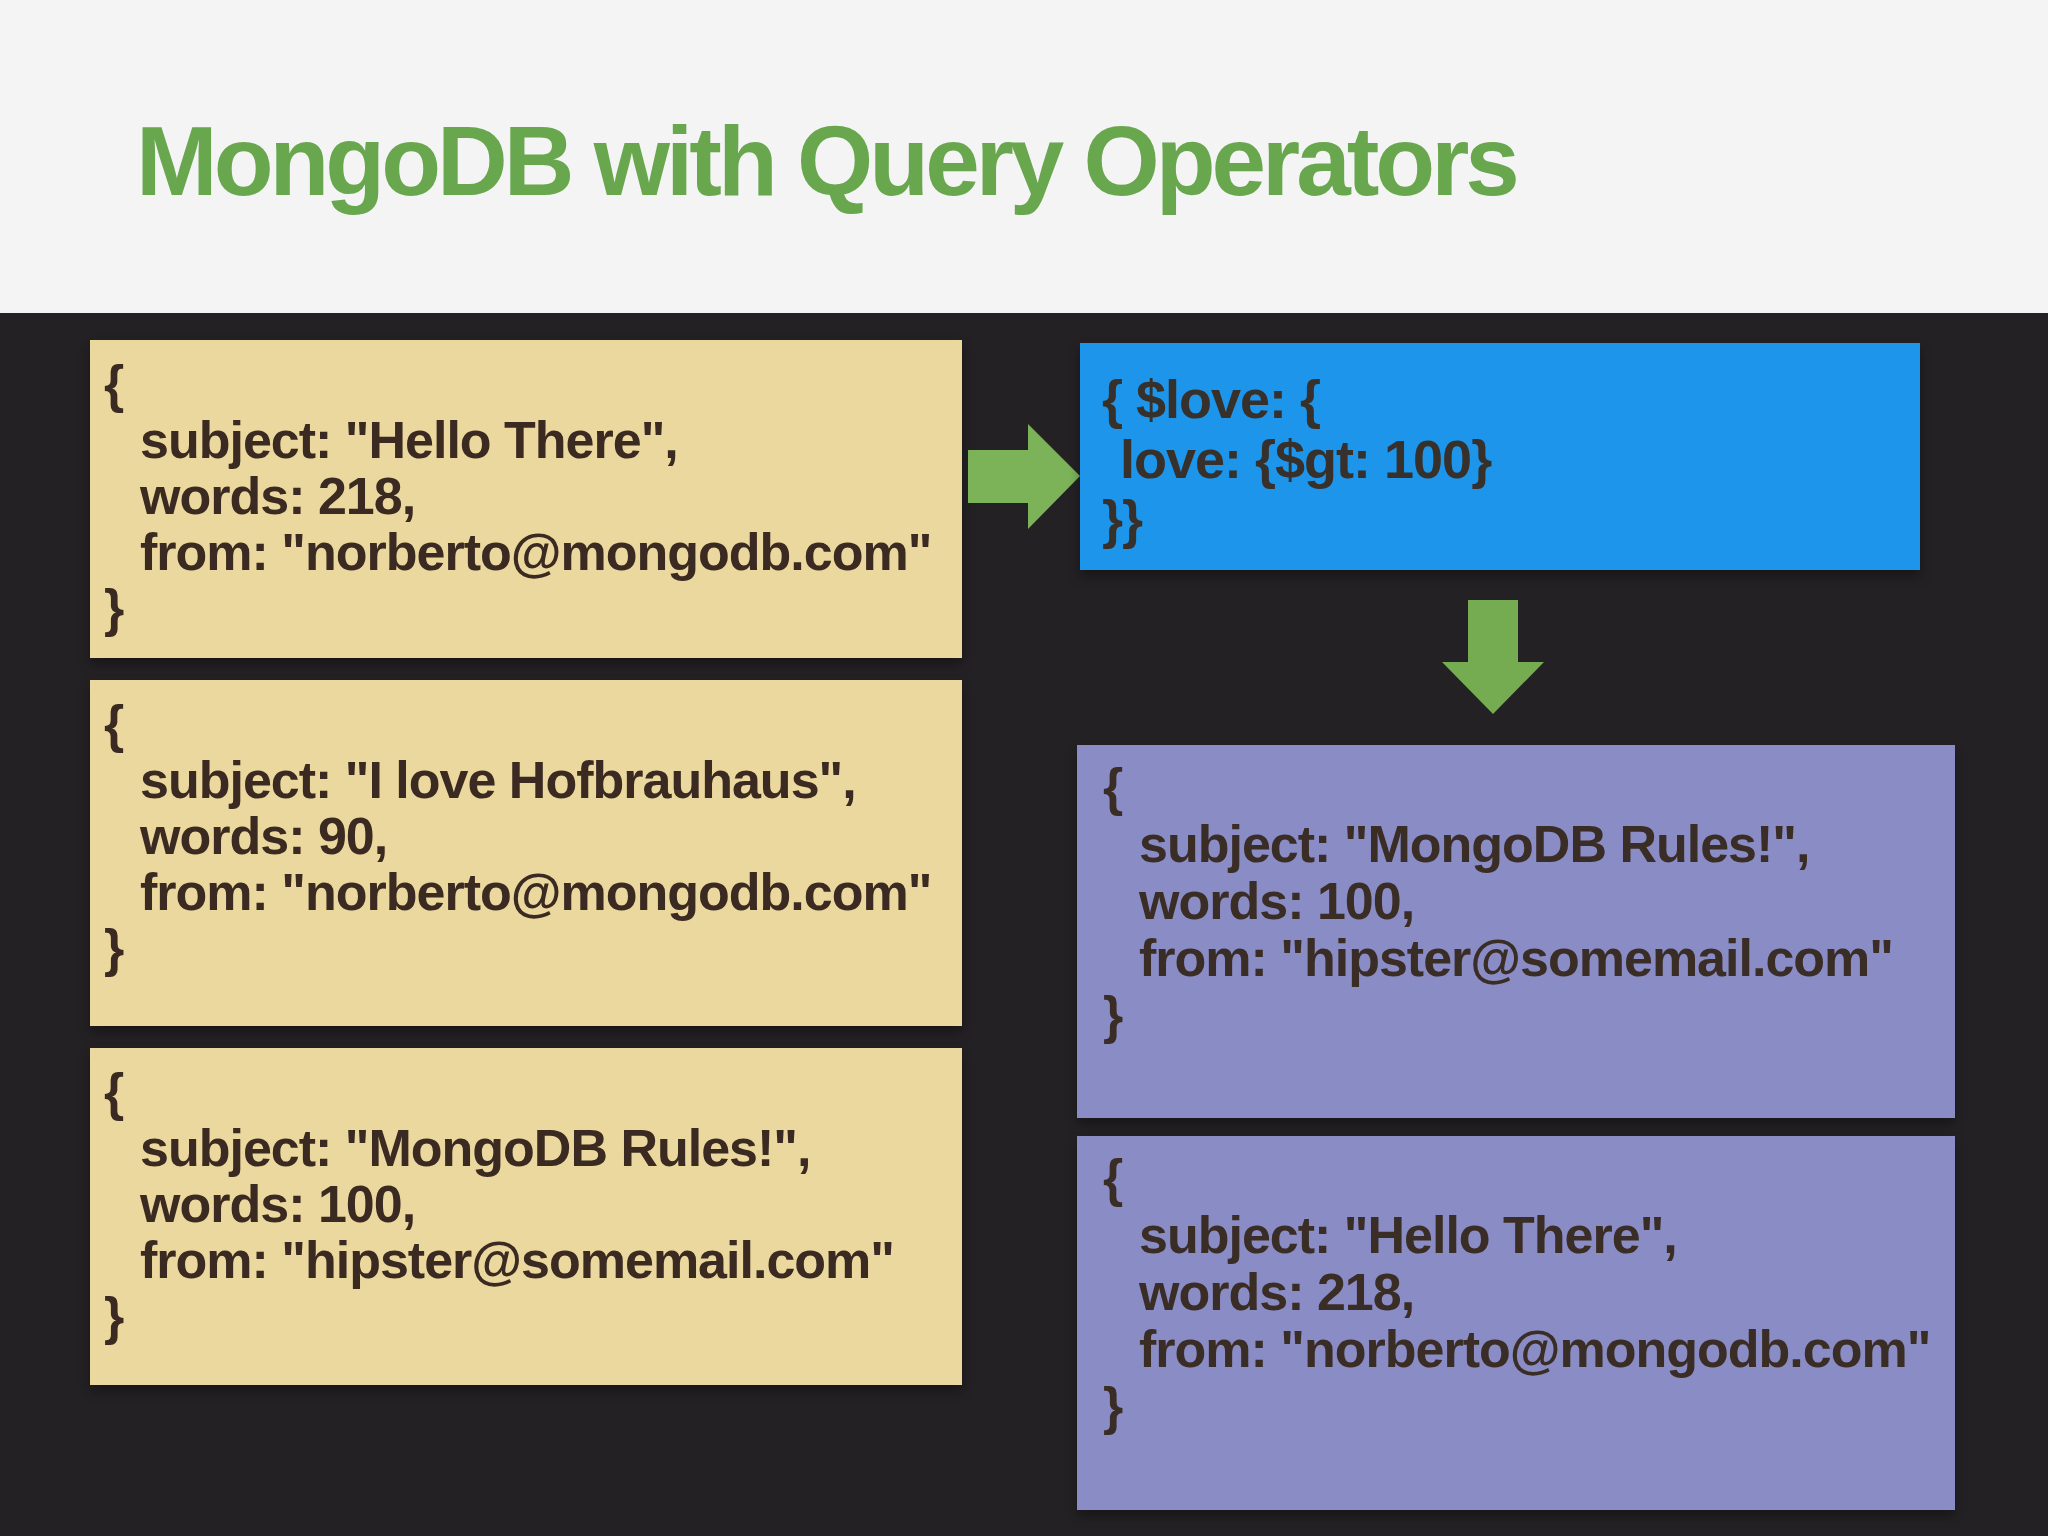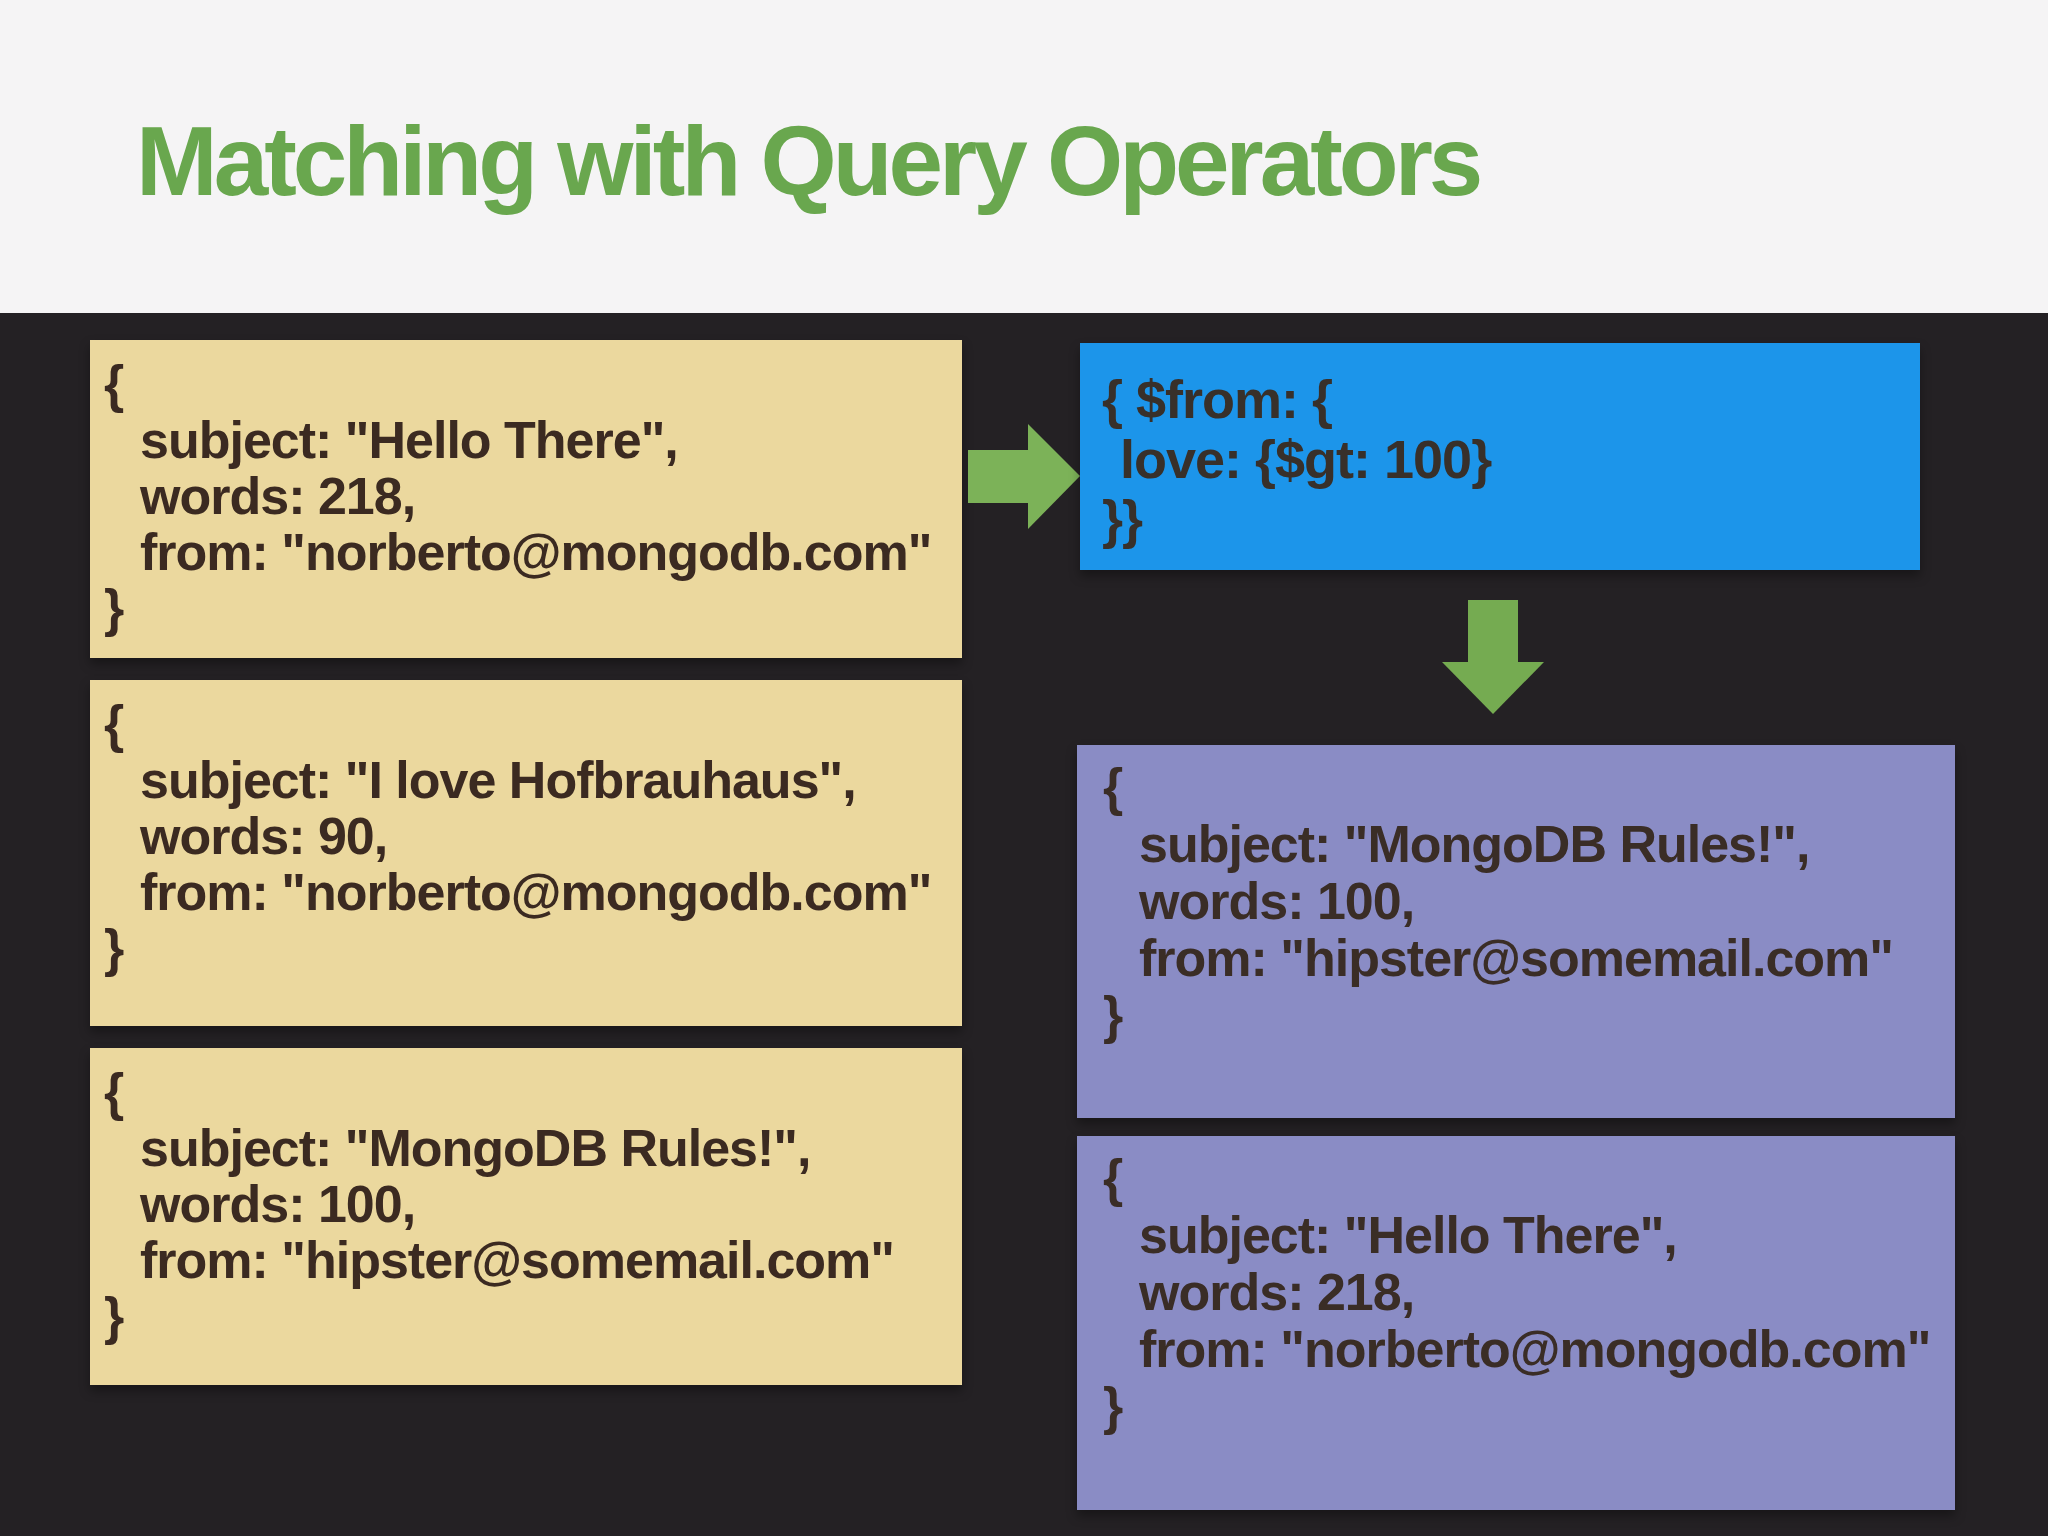--- a/index.html
+++ b/index.html
@@ -65,21 +65,21 @@
     border-left:51px solid transparent;border-right:51px solid transparent;
     border-top:52px solid #75AB51;
   }
 </style>
 </head>
 <body>
 
 <div class="slide">
 
   <div class="header">
-    <h1 class="title">Matching with Query Operators</h1>
+    <h1 class="title">MongoDB with Query Operators</h1>
   </div>
 
   <div class="box doc doc-1">
     <div class="line">{</div>
     <div class="line indent">subject: "Hello There",</div>
     <div class="line indent">words: 218,</div>
     <div class="line indent">from: "norberto@mongodb.com"</div>
     <div class="line">}</div>
   </div>
 
@@ -98,21 +98,21 @@
     <div class="line indent">from: "hipster@somemail.com"</div>
     <div class="line">}</div>
   </div>
 
   <div class="arrow arrow-right">
     <div class="shaft"></div>
     <div class="head"></div>
   </div>
 
   <div class="box match">
-    <div class="line">{ $from: {</div>
+    <div class="line">{ $love: {</div>
     <div class="line indent-sm">love: {$gt: 100}</div>
     <div class="line">}}</div>
   </div>
 
   <div class="arrow arrow-down">
     <div class="shaft"></div>
     <div class="head"></div>
   </div>
 
   <div class="box result result-1">

